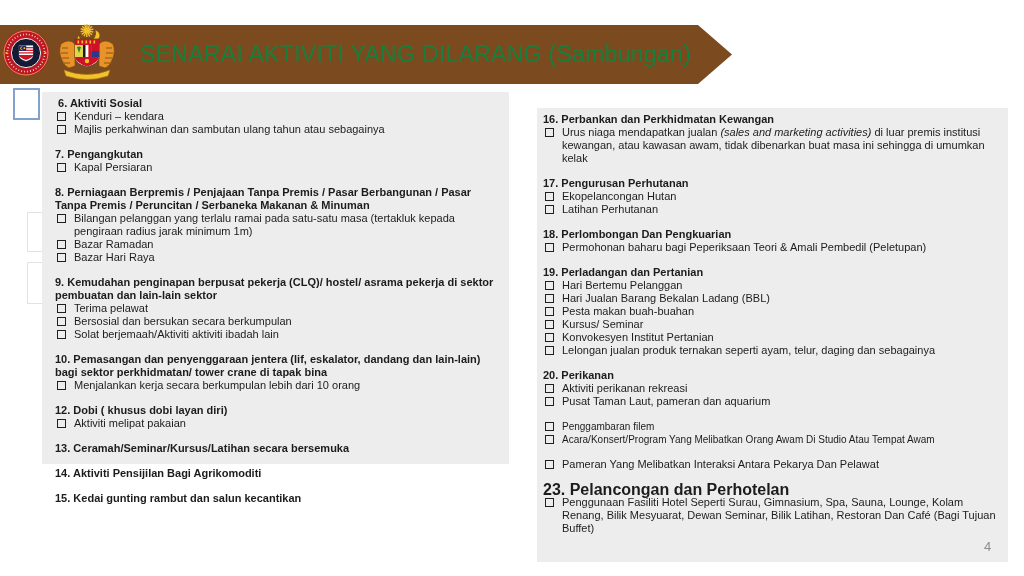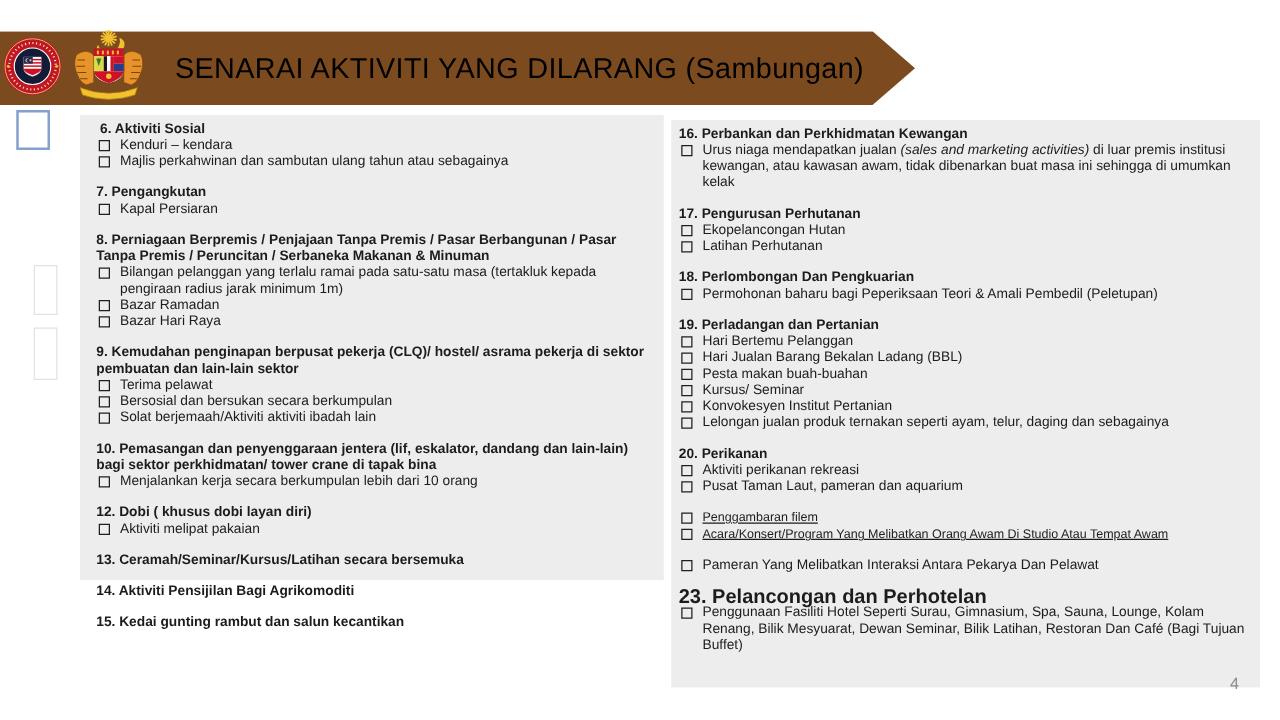--- a/index.html
+++ b/index.html
@@ -7,48 +7,48 @@
     position:relative;width:1024px;height:576px;overflow:hidden;background:#ffffff;
     font-family:"Liberation Sans","DejaVu Sans",sans-serif;color:#1c1c1c;
   }
   
   .banner{
     position:absolute;left:0;top:25px;width:732px;height:59px;background:#7B4A1F;
     clip-path:polygon(0 0,698px 0,732px 29.5px,698px 59px,0 59px);
   }
   .banner-title{
     position:absolute;left:140px;top:25px;height:59px;display:flex;align-items:center;
-    font-size:23px;letter-spacing:.3px;color:#000000;white-space:nowrap;
+    font-size:23px;letter-spacing:.3px;color:#15803d;white-space:nowrap;
   }
   .logo{position:absolute;}
   .logo-mkn{left:2px;top:29px;}
   .logo-jata{left:56px;top:24px;}
   
   .blue-box{
     position:absolute;left:13px;top:88px;width:23px;height:28px;
     border:2px solid #84A0CC;background:#ffffff;
   }
   .ghost{
     position:absolute;border:1px solid #E2E2E2;background:transparent;
   }
   .ghost-1{left:27px;top:212px;width:17px;height:38px;}
   .ghost-2{left:27px;top:262px;width:17px;height:40px;}
   
   .panel{
     position:absolute;background:#EEEDED;box-sizing:border-box;
     font-size:11px;line-height:13px;
   }
-  .panel-left{left:42px;top:92px;width:467px;height:372px;padding:5px 14px 4px 13px;margin-left:22px;}
-  .panel-right{left:537px;top:96px;width:471px;height:454px;padding:5px 10px 4px 6px;}
+  .panel-left{left:42px;top:92px;width:467px;height:372px;padding:5px 14px 4px 13px;}
+  .panel-right{left:537px;top:108px;width:471px;height:454px;padding:5px 10px 4px 6px;}
   .section{margin-bottom:12px;}
   .section:last-child{margin-bottom:0;}
   .sec-heading{font-weight:bold;white-space:pre-wrap;}
   .sec-heading.alt-h{font-size:16px;}
   .item{display:flex;align-items:flex-start;}
-  .item.alt{font-size:10px;text-decoration:underline;}
+  .item.alt{font-size:10px;}
   .cb{
     flex:0 0 auto;width:7px;height:7px;border:1.3px solid #1f1f1f;
     margin:2px 8px 0 2px;background:transparent;
   }
   .item-text{flex:1 1 auto;}
   .item-text i{font-style:italic;}
   
   .page-number{
     position:absolute;left:984px;top:539px;font-size:13px;color:#8C8C8C;
   }

